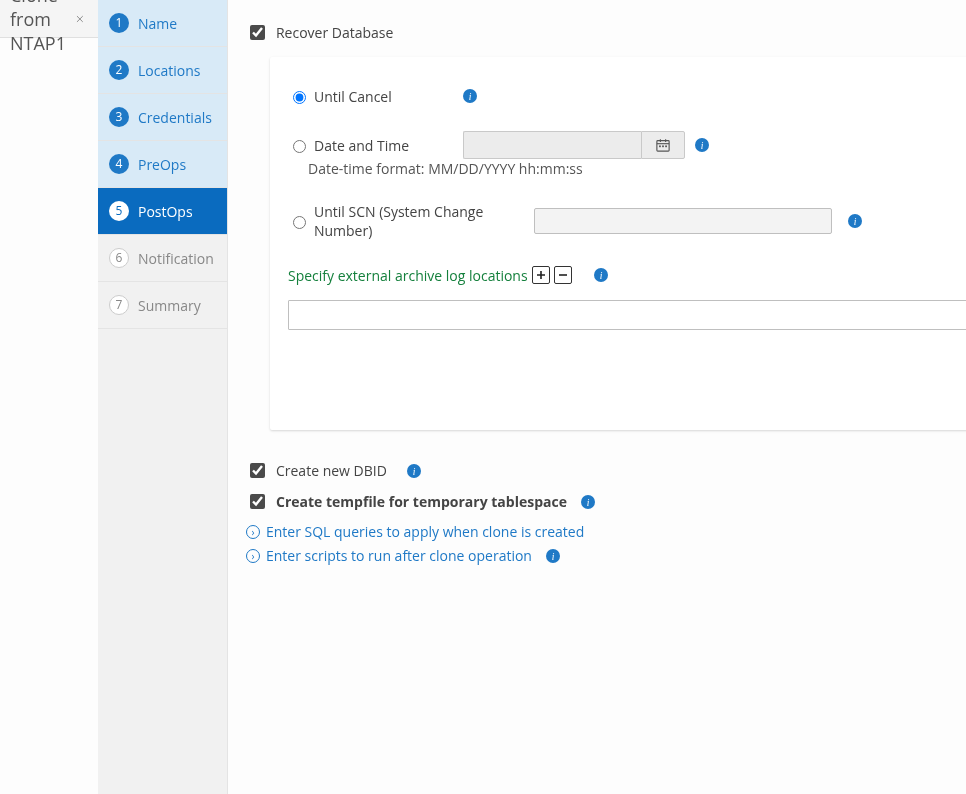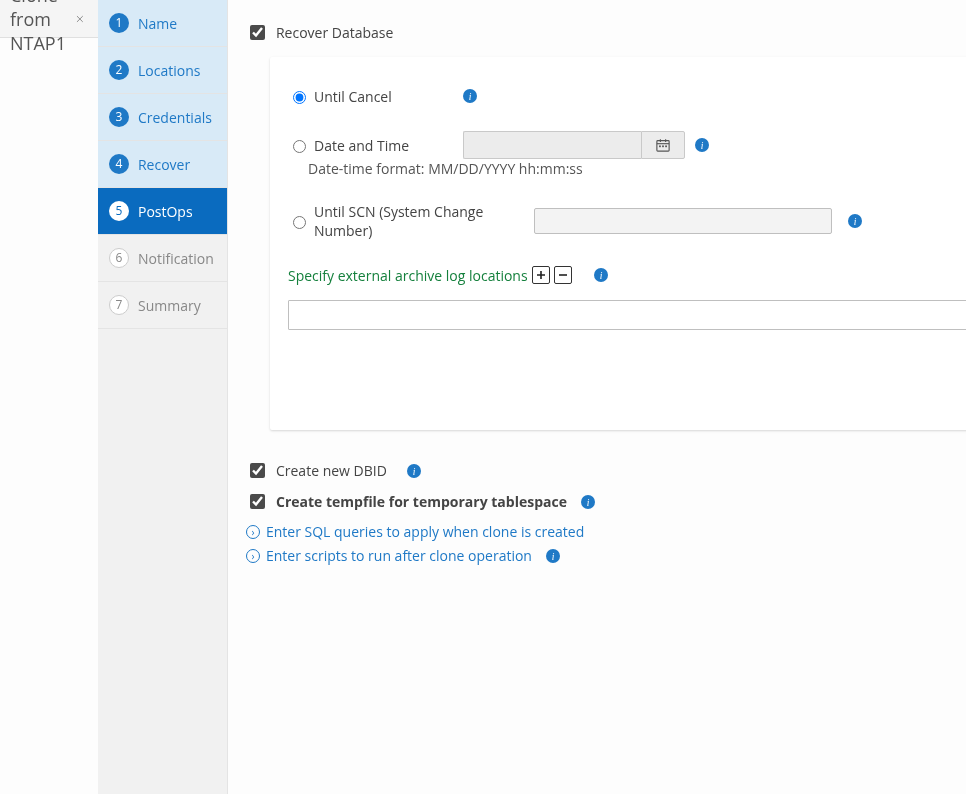--- a/index.html
+++ b/index.html
@@ -243,21 +243,21 @@
       <div class="wizard-step completed">
         <span class="step-num">2</span>
         <span>Locations</span>
       </div>
       <div class="wizard-step completed">
         <span class="step-num">3</span>
         <span>Credentials</span>
       </div>
       <div class="wizard-step completed">
         <span class="step-num">4</span>
-        <span>Recover</span>
+        <span>PreOps</span>
       </div>
       <div class="wizard-step active">
         <span class="step-num">5</span>
         <span>PostOps</span>
       </div>
       <div class="wizard-step pending">
         <span class="step-num">6</span>
         <span>Notification</span>
       </div>
       <div class="wizard-step pending">

